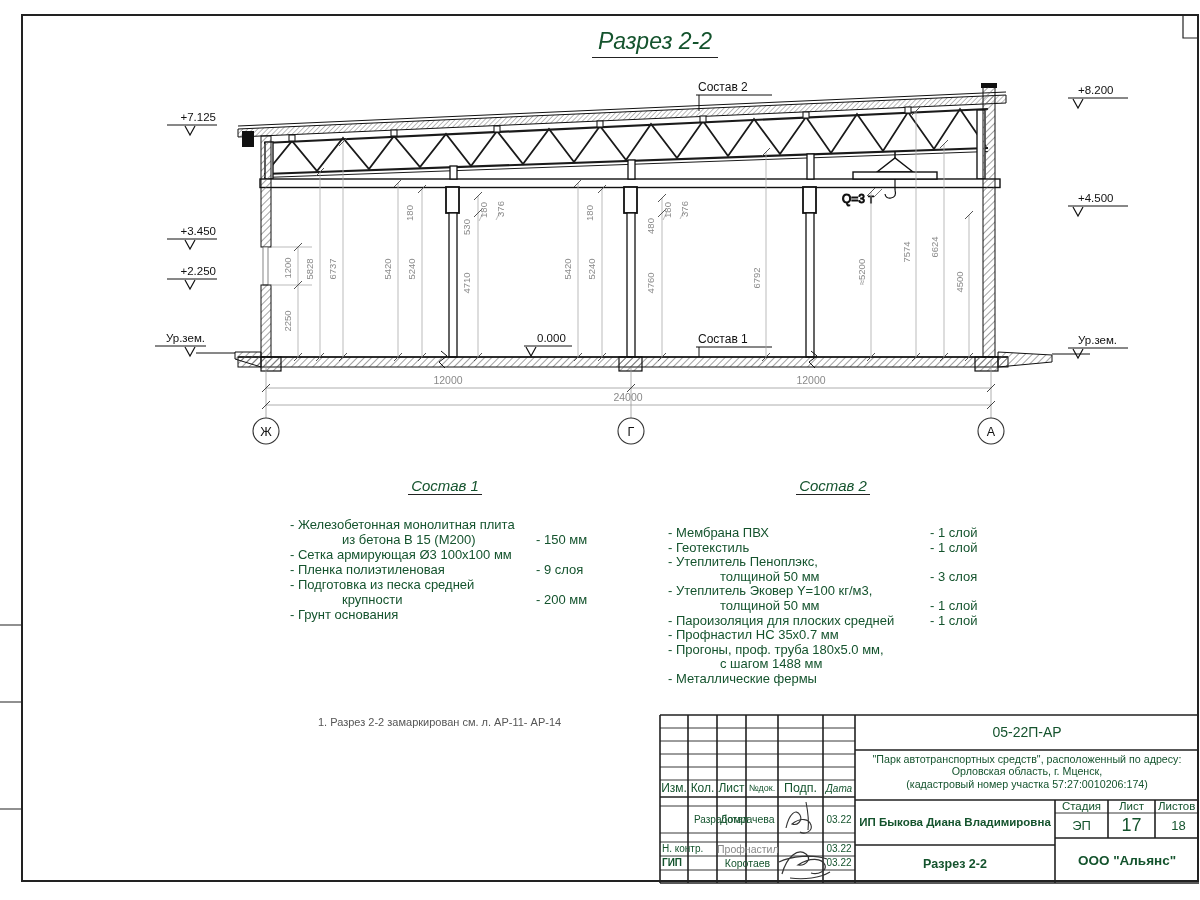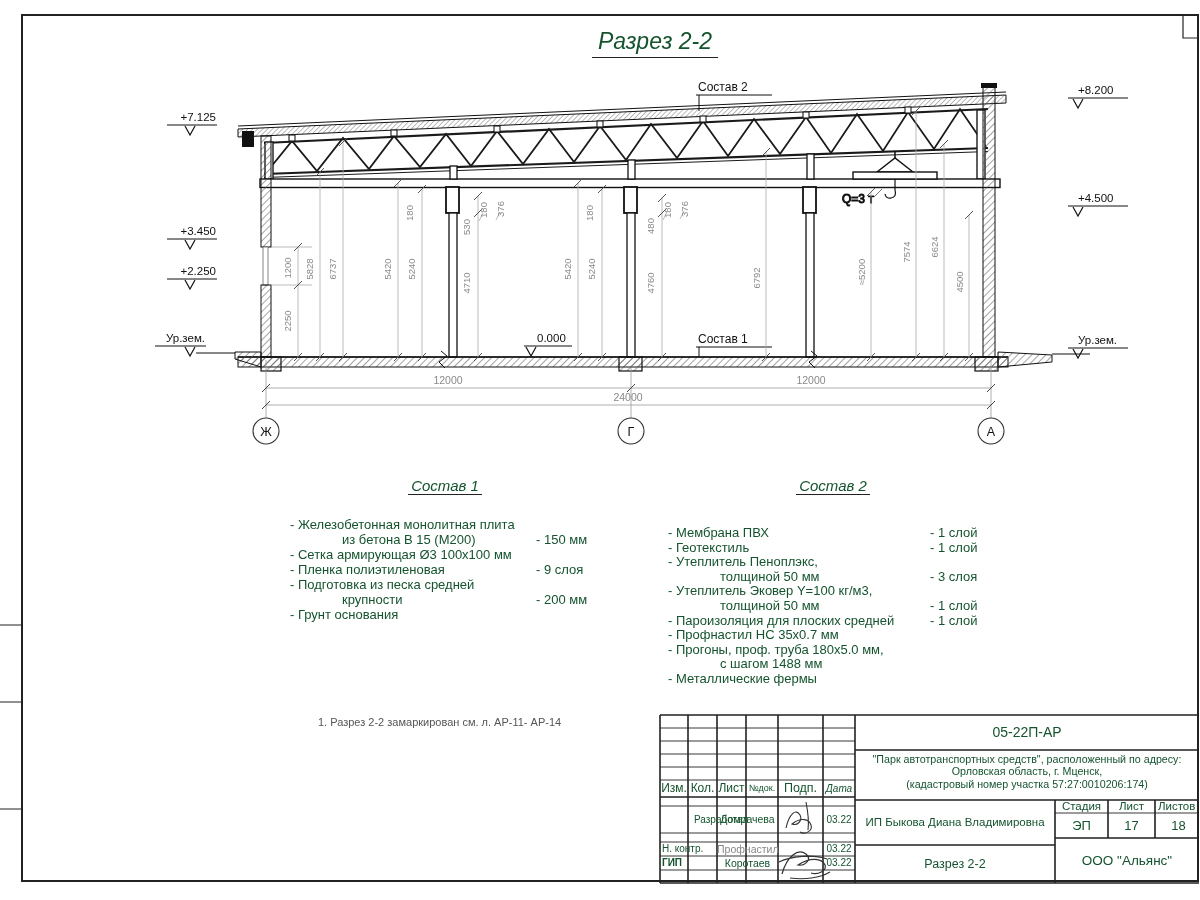--- a/index.html
+++ b/index.html
@@ -24,21 +24,21 @@
   .comp1{left:290px;top:478px;width:310px;}
   .comp1 .rows{margin-top:22px;}
   .comp1 .v{left:246px;}
   .comp2{left:668px;top:478px;width:330px;}
   .comp2 .rows{margin-top:30px;}
   .comp2 .row{height:14.6px;}
   .comp2 .v{left:262px;}
   .note{left:318px;top:716px;font-size:11px;color:#555;text-align:right;}
   .tb{line-height:1;}
   .c{text-align:center;}
-  .fx{display:flex;align-items:center;justify-content:center;text-align:right;}
+  .fx{display:flex;align-items:center;justify-content:center;text-align:right;font-weight:bold;}
 </style>
 </head>
 <body>
 
 <div class="sheet">
 
 <svg class="lay" width="1200" height="900" viewBox="0 0 1200 900">
   <defs>
     <pattern id="h1" width="5" height="5" patternUnits="userSpaceOnUse" patternTransform="rotate(45)">
       <line x1="0" y1="0" x2="0" y2="5" stroke="#555" stroke-width="1.1"></line>
@@ -274,18 +274,18 @@
 <div class="abs tb c" style="left:859px;top:753px;width:336px;font-size:10.7px;line-height:12.4px;">
   <div>"Парк автотранспортных средств",  расположенный по адресу:</div>
   <div>Орловская область, г. Мценск,</div>
   <div>(кадастровый номер участка 57:27:0010206:174)</div>
 </div>
 <div class="abs tb fx" style="left:855px;top:800px;width:200px;height:45px;font-size:11.5px;">ИП Быкова Диана Владимировна</div>
 <div class="abs tb c" style="left:1055px;top:800px;width:53px;height:13px;line-height:13px;font-size:11.5px;">Стадия</div>
 <div class="abs tb c" style="left:1108px;top:800px;width:47px;height:13px;line-height:13px;font-size:11.5px;">Лист</div>
 <div class="abs tb" style="left:1158px;top:800px;width:44px;height:13px;line-height:13px;font-size:11.5px;overflow:hidden;">Листов</div>
 <div class="abs tb c" style="left:1055px;top:813px;width:53px;height:25px;line-height:25px;font-size:13px;">ЭП</div>
-<div class="abs tb c" style="left:1108px;top:813px;width:47px;height:36px;line-height:25px;font-size:13px;">17</div>
+<div class="abs tb c" style="left:1108px;top:813px;width:47px;height:36px;line-height:25px;font-size:18px;">17</div>
 <div class="abs tb c" style="left:1155px;top:813px;width:47px;height:25px;line-height:25px;font-size:13px;">18</div>
 <div class="abs tb fx" style="left:855px;top:845px;width:200px;height:38px;font-size:12.5px;">Разрез 2-2</div>
 <div class="abs tb fx" style="left:1055px;top:838px;width:144px;height:45px;font-size:13.5px;">ООО "Альянс"</div>
 
 </div>
 
 </body></html>

